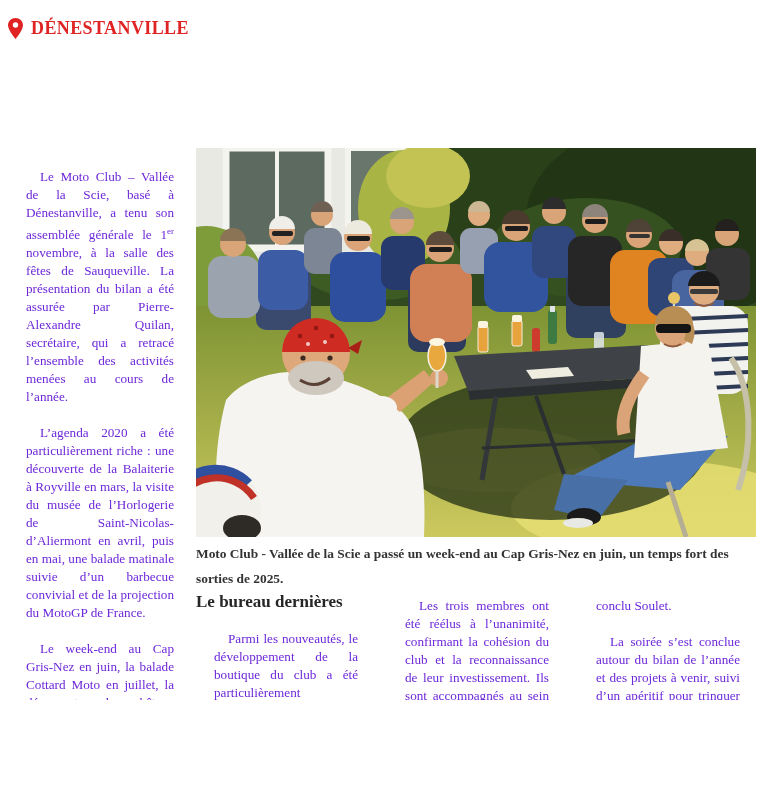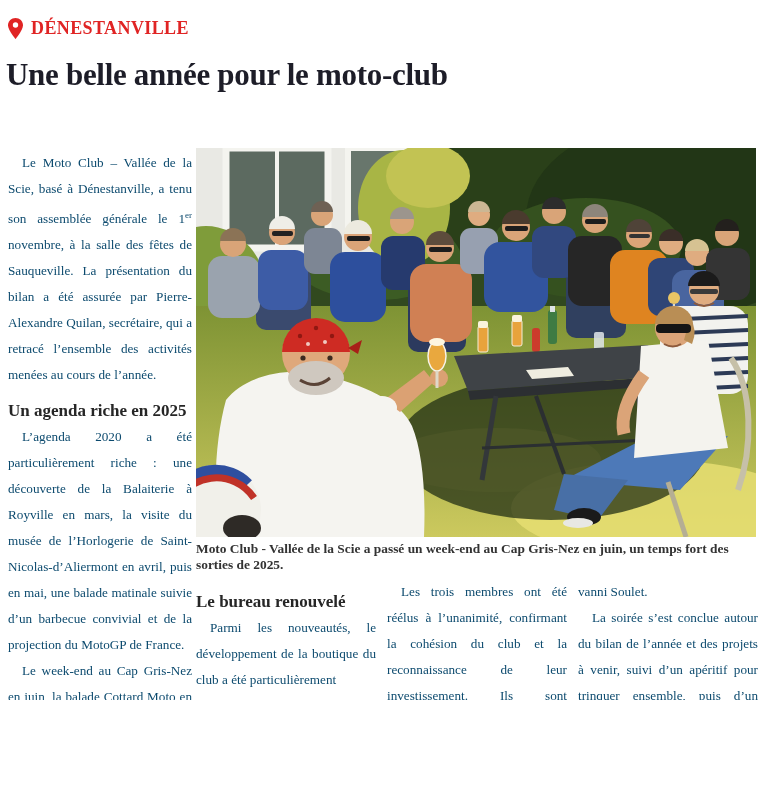--- a/index.html
+++ b/index.html
@@ -35,25 +35,25 @@
     letter-spacing: -0.3px;
   }
   .headline span { display: block; }
   
   .col-left {
     position: absolute;
     top: 150px; left: 8px;
     width: 184px;
   }
   p.body {
-    margin: 0;
+    margin: 18px;
     font-size: 13.2px;
-    line-height: 26px;
+    line-height: 18px;
     text-align: justify;
-    color: #0c4a6e;
+    color: #6d28d9;
     hyphens: auto;
   }
   p.indent { text-indent: 14px; }
   .sup { font-size: 9px; vertical-align: 5px; }
   .subhead {
     margin: 13px 0 3px 0;
     font-size: 17px;
     line-height: 20px;
     font-weight: bold;
     color: #262626;
@@ -65,21 +65,21 @@
     width: 560px; height: 389px;
     overflow: hidden;
     background: #2b421d;
   }
   .caption {
     position: absolute;
     left: 196px; top: 541px;
     width: 562px;
     font-weight: bold;
     font-size: 13.4px;
-    line-height: 16px;
+    line-height: 25px;
     color: #333333;
   }
   
   .columns {
     position: absolute;
     left: 196px; top: 579px;
     width: 562px;
     display: flex;
     gap: 11px;
   }
@@ -94,26 +94,24 @@
     <span style="display:inline-flex;">
       <svg width="15" height="21" viewBox="0 0 15 21">
         <path d="M7.5 0 C3.3 0 0 3.2 0 7.2 C0 12.2 7.5 21 7.5 21 C7.5 21 15 12.2 15 7.2 C15 3.2 11.7 0 7.5 0 Z" fill="#e02424"></path>
         <circle cx="7.5" cy="7" r="2.7" fill="#ffffff"></circle>
       </svg>
     </span>
     <span class="location-label">DÉNESTANVILLE</span>
   </div>
 
   <h1 class="headline" style="margin:0;">
-    <span>Une belle année pour le moto-club</span>
   </h1>
 
   <div class="col-left">
     <p class="body indent"><span>Le Moto Club – Vallée de la Scie, basé à Dénestanville, a tenu son assemblée générale le 1</span><span class="sup">er</span><span> novembre, à la salle des fêtes de Sauqueville. La présentation du bilan a été assurée par Pierre-Alexandre Quilan, secrétaire, qui a retracé l’ensemble des activités menées au cours de l’année.</span></p>
-    <h2 class="subhead">Un agenda riche en 2025</h2>
     <p class="body indent">L’agenda 2020 a été particulièrement riche : une découverte de la Balaiterie à Royville en mars, la visite du musée de l’Horlogerie de Saint-Nicolas-d’Aliermont en avril, puis en mai, une balade matinale suivie d’un barbecue convivial et de la projection du MotoGP de France.</p>
     <p class="body indent">Le week-end au Cap Gris-Nez en juin, la balade Cottard Moto en juillet, la découverte du château d’Arques-la-Bataille en août, l’initiation à l’apiculture en septembre et la visite du musée de la Corderie en octobre ont complété une saison rythmée et appréciée.</p>
   </div>
 
   <div class="photo">
     <svg width="560" height="389" viewBox="0 0 560 389">
       <defs>
         <linearGradient id="grass" x1="0" y1="0" x2="0" y2="1">
           <stop offset="0" stop-color="#7e9334"></stop>
           <stop offset="1" stop-color="#ccc95e"></stop>
@@ -299,25 +297,25 @@
         <path d="M-22,360 A45 45 0 0 1 58,350" stroke="#c03228" stroke-width="7" fill="none"></path>
         <ellipse cx="46" cy="380" rx="19" ry="13" fill="#2e2a26"></ellipse>
       </g>
     </svg>
   </div>
 
   <p class="caption" style="margin:0;">Moto Club - Vallée de la Scie a passé un week-end au Cap Gris-Nez en juin, un temps fort des sorties de 2025.</p>
 
   <div class="columns">
     <div class="bcol">
-      <h2 class="subhead">Le bureau renouvelé</h2>
+      <h2 class="subhead">Le bureau dernières</h2>
       <p class="body indent">Parmi les nouveautés, le développement de la boutique du club a été particulièrement</p>
     </div>
     <div class="bcol">
       <p class="body indent">Les trois membres ont été réélus à l’unanimité, confirmant la cohésion du club et la reconnaissance de leur investissement. Ils sont accompagnés au sein de l’équipe support par Philippe Quilan, Michel Lefebvre et Gio-</p>
     </div>
     <div class="bcol">
-      <p class="body">vanni Soulet.</p>
+      <p class="body">conclu Soulet.</p>
       <p class="body indent">La soirée s’est conclue autour du bilan de l’année et des projets à venir, suivi d’un apéritif pour trinquer ensemble, puis d’un repas convivial qui a conclu la rencontre dans une ambiance chaleureuse.</p>
     </div>
   </div>
 
 </div>
 
 </body></html>

